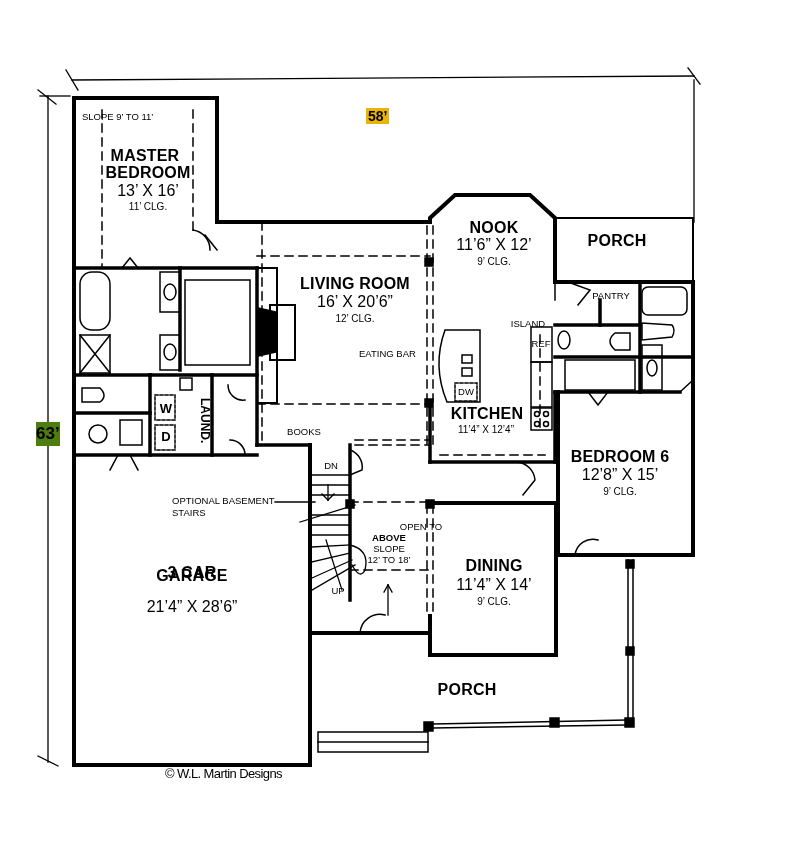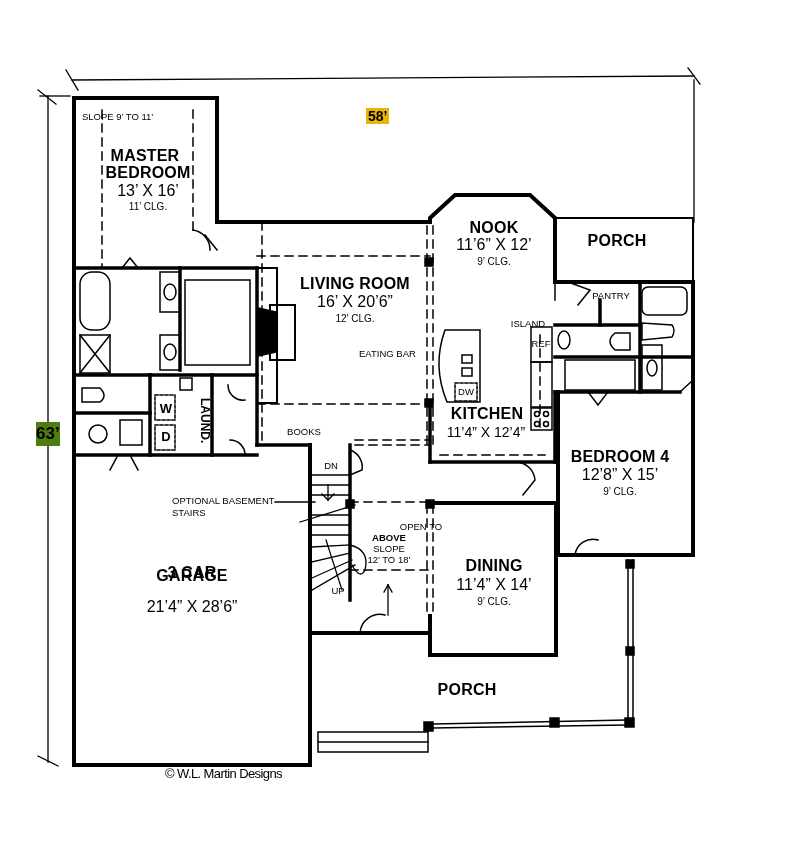--- a/index.html
+++ b/index.html
@@ -238,23 +238,23 @@
 <div class="lbl rdim" style="left:494px; top:237px;">11’6” X 12’</div>
 <div class="lbl rclg" style="left:494px; top:257px;">9’ CLG.</div>
 
 <div class="lbl rname" style="left:617px; top:233px;">PORCH</div>
 <div class="lbl small" style="left:611px; top:291px;">PANTRY</div>
 
 <div class="lbl small" style="left:480px; top:319px;margin-left:48px;">ISLAND</div>
 <div class="lbl small" style="left:466px; top:387px;">DW</div>
 <div class="lbl small" style="left:541px; top:339px;">REF</div>
 <div class="lbl rname" style="left:487px; top:406px;">KITCHEN</div>
-<div class="lbl" style="left:486px; top:425px; font-size:14px;">11’4” X 12’4”</div>
-
-<div class="lbl rname" style="left:620px; top:449px;">BEDROOM 4</div>
+<div class="lbl" style="left:486px; top:425px; font-size:10px;">11’4” X 12’4”</div>
+
+<div class="lbl rname" style="left:620px; top:449px;">BEDROOM 6</div>
 <div class="lbl rdim" style="left:620px; top:467px;">12’8” X 15’</div>
 <div class="lbl rclg" style="left:620px; top:487px;">9’ CLG.</div>
 
 <div class="lbl rname" style="left:494px; top:558px;">DINING</div>
 <div class="lbl rdim" style="left:494px; top:577px;">11’4” X 14’</div>
 <div class="lbl rclg" style="left:494px; top:597px;">9’ CLG.</div>
 
 <div class="lbl small" style="left:268px; top:427px;margin-left:36px;">BOOKS</div>
 <div class="lbl" style="left:198px; top:398px; font-weight:bold; font-size:12px; writing-mode:vertical-rl; transform:none;">LAUND.</div>
 <div class="lbl" style="left:166px; top:402px; font-weight:bold; font-size:13px;">W</div>

